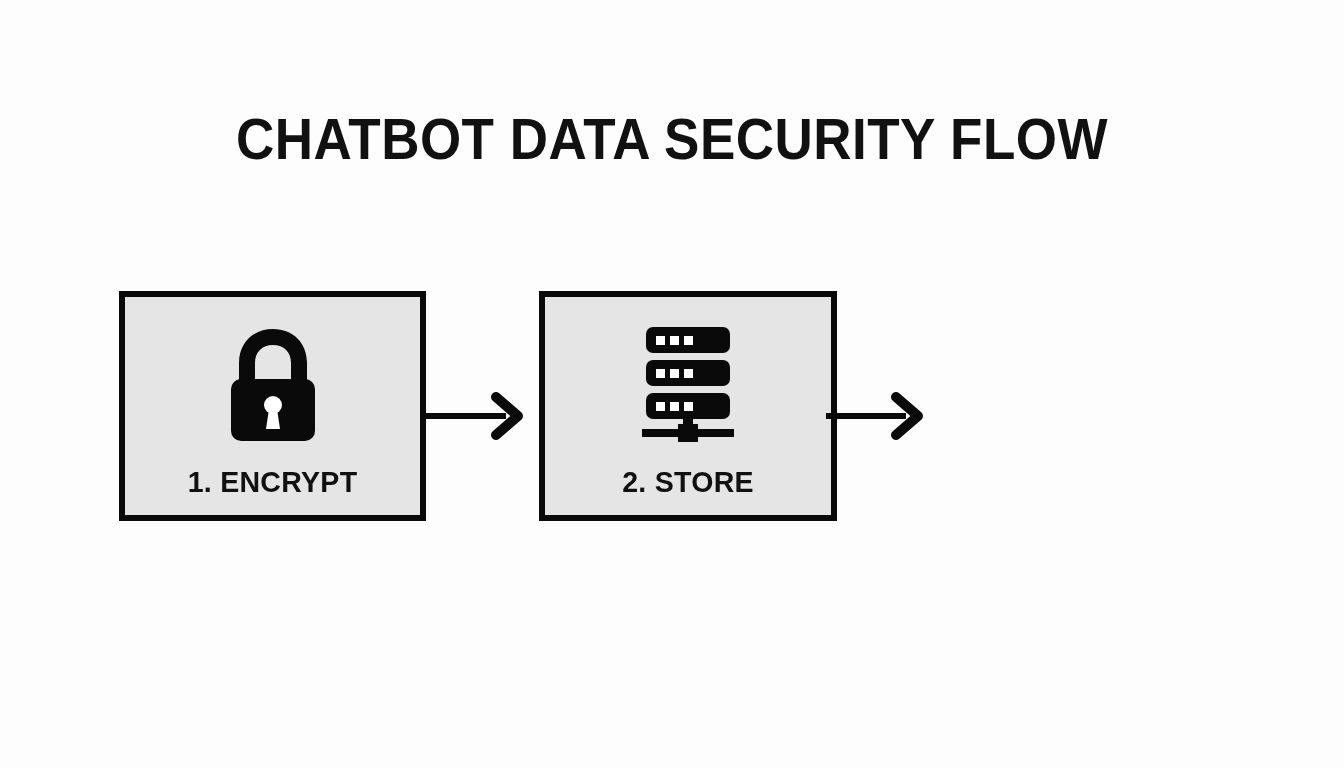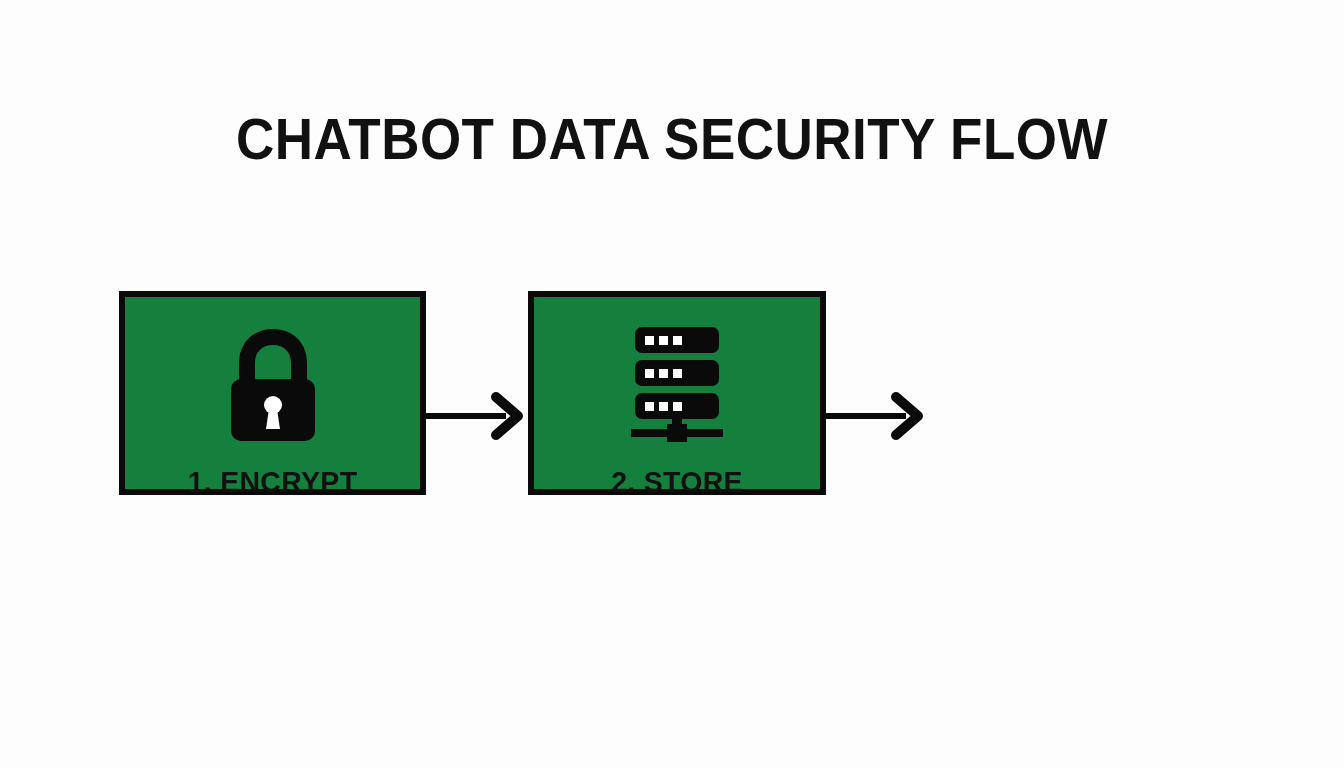--- a/index.html
+++ b/index.html
@@ -44,27 +44,27 @@
     left: 119px;
     top: 291px;
     width: 1112px;
     height: 250px;
   }
 
   .step {
     position: absolute;
     top: 0;
     width: 307px;
-    height: 204px;
+    height: 230px;
     box-sizing: border-box;
     border: 6px solid #0a0a0a;
-    background: #15803d;
+    background: #e5e5e5;
   }
   .step.s1 { left: 0px; }
-  .step.s2 { left: 409px; width: 298px; }
+  .step.s2 { left: 420px; width: 298px; }
   .step.s3 { left: 810px; width: 302px; }
 
   .icon-wrap {
     position: absolute;
     left: 0;
     top: 18px;
     width: 100%;
     height: 135px;
     display: flex;
     align-items: center;

